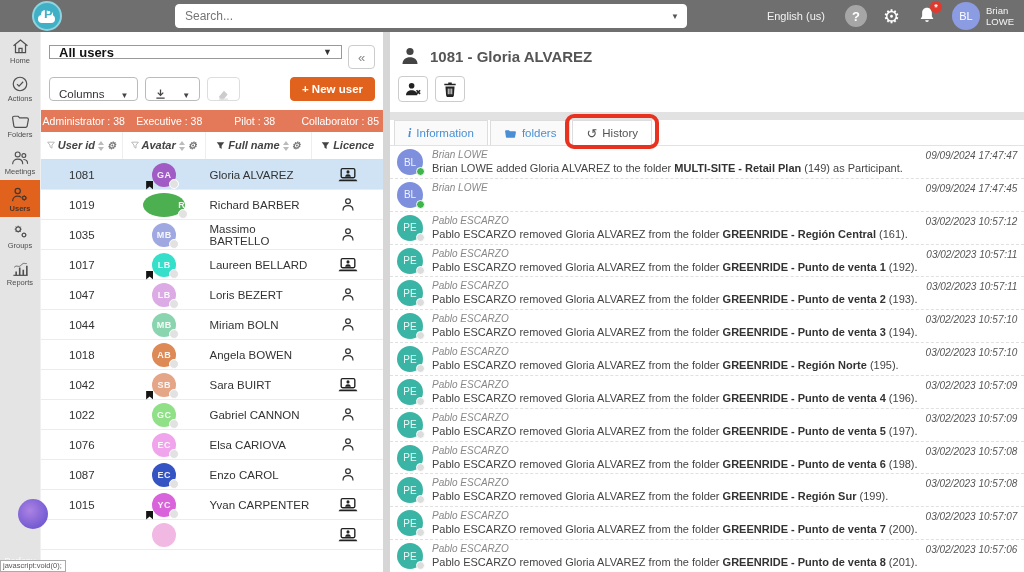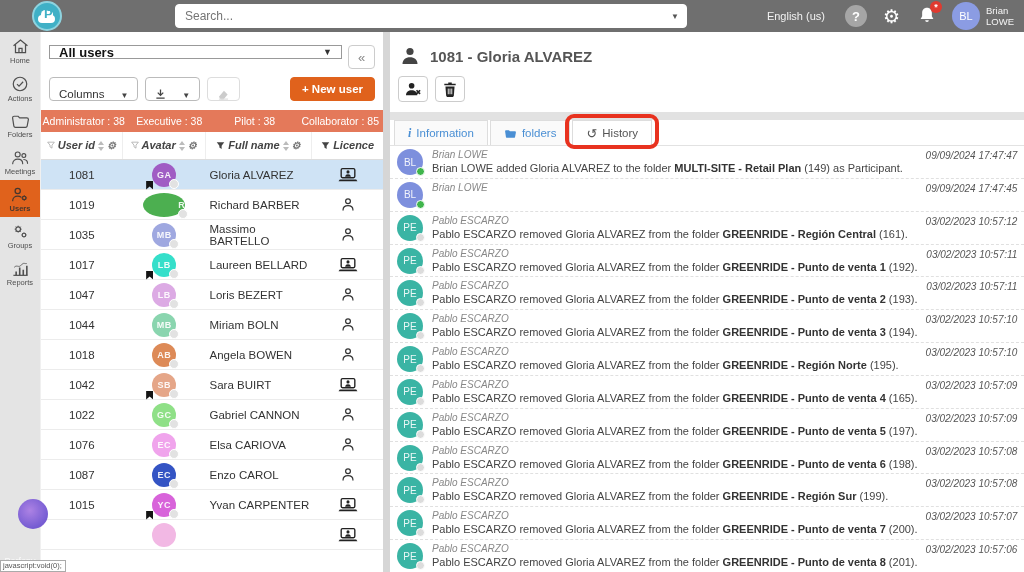--- a/index.html
+++ b/index.html
@@ -690,21 +690,21 @@
   </div>
 
   <div class="h-row">
     <span class="h-av" style="background: rgb(58, 180, 164);">
       <span class="ini">PE</span>
       <span class="dot" style="background: rgb(220, 220, 220);"></span>
     </span>
     <span class="h-body">
       <div class="h-actor">Pablo ESCARZO</div>
       <div class="h-desc">
-        <span class="t-before">Pablo ESCARZO removed Gloria ALVAREZ from the folder </span><b class="t-folder">GREENRIDE - Punto de venta 4</b><span class="t-after"> (165).</span>
+        <span class="t-before">Pablo ESCARZO removed Gloria ALVAREZ from the folder </span><b class="t-folder">GREENRIDE - Punto de venta 4</b><span class="t-after"> (196).</span>
       </div>
     </span>
     <span class="h-time">03/02/2023 10:57:09</span>
   </div>
 
   <div class="h-row">
     <span class="h-av" style="background: rgb(58, 180, 164);">
       <span class="ini">PE</span>
       <span class="dot" style="background: rgb(220, 220, 220);"></span>
     </span>

